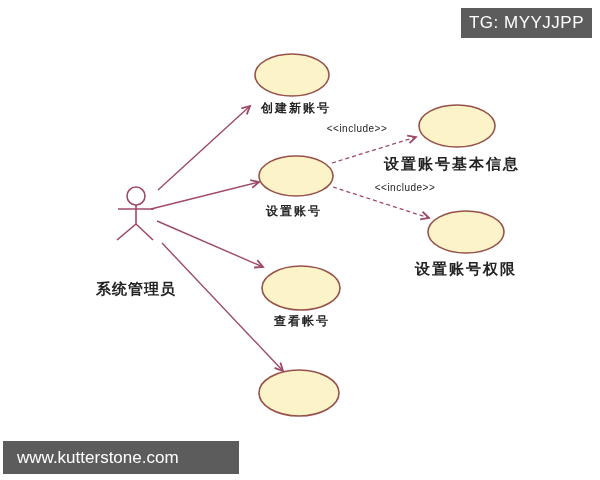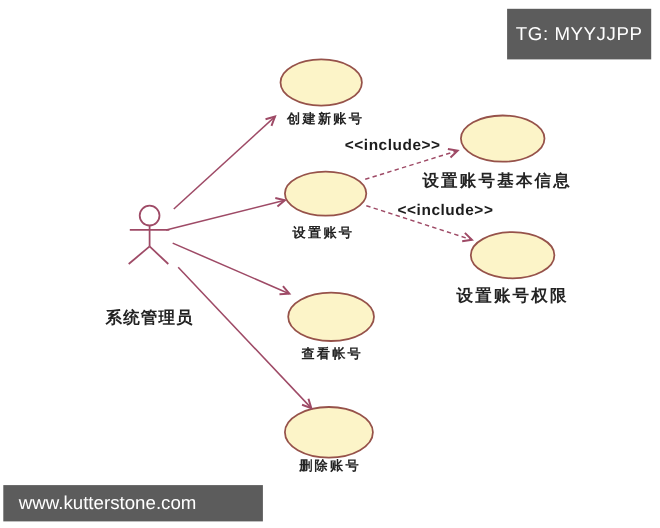--- a/index.html
+++ b/index.html
@@ -24,36 +24,36 @@
     font-size: 15px;
     font-weight: 600;
     letter-spacing: 2px;
   }
   .label.big { font-size: 12px; }
   .include-label {
     position: absolute;
     transform: translateX(-50%);
     white-space: nowrap;
     color: #1c1c1c;
-    font-size: 14px;
-    font-weight: 700;
+    font-size: 10px;
+    font-weight: 400;
     letter-spacing: 0.5px;
     font-family: "Liberation Sans", "DejaVu Sans", sans-serif;
   }
   .badge {
     position: absolute;
     background: #5c5c5c;
     color: #ffffff;
     font-family: "Liberation Sans", "DejaVu Sans", sans-serif;
     display: flex;
     align-items: center;
   }
   .badge-top {
     left: 461px; top: 8px;
-    width: 131px; height: 46px;
+    width: 131px; height: 30px;
     justify-content: center;
     font-size: 17px;
     letter-spacing: 0.5px;
   }
   .badge-bottom {
     left: 3px; top: 441px;
     width: 236px; height: 33px;
     padding-left: 14px;
     box-sizing: border-box;
     font-size: 17px;
@@ -94,21 +94,20 @@
 
     <line class="include-line" x1="332" y1="163" x2="416" y2="137" marker-end="url(#arrowOpen)"></line>
     <line class="include-line" x1="333" y1="187" x2="429" y2="218" marker-end="url(#arrowOpen)"></line>
   </svg>
 
   <div class="label big" style="left:296px; top:100px;">创建新账号</div>
   <div class="label big" style="left:294px; top:203px;text-align:center;">设置账号</div>
   <div class="label" style="left:452px; top:155px;">设置账号基本信息</div>
   <div class="label" style="left:466px; top:260px;">设置账号权限</div>
   <div class="label big" style="left:302px; top:313px;">查看帐号</div>
-  <div class="label big" style="left:300px; top:415px;">删除账号</div>
 
   <div class="label" style="left:136px; top:245px; letter-spacing:1px;margin-top:35px;">系统管理员</div>
 
   <div class="include-label" style="left:357px; top:123px;">&lt;&lt;include&gt;&gt;</div>
   <div class="include-label" style="left:405px; top:182px;">&lt;&lt;include&gt;&gt;</div>
 
   <div class="badge badge-top">TG: MYYJJPP</div>
   <div class="badge badge-bottom">www.kutterstone.com</div>
 
 </div>

